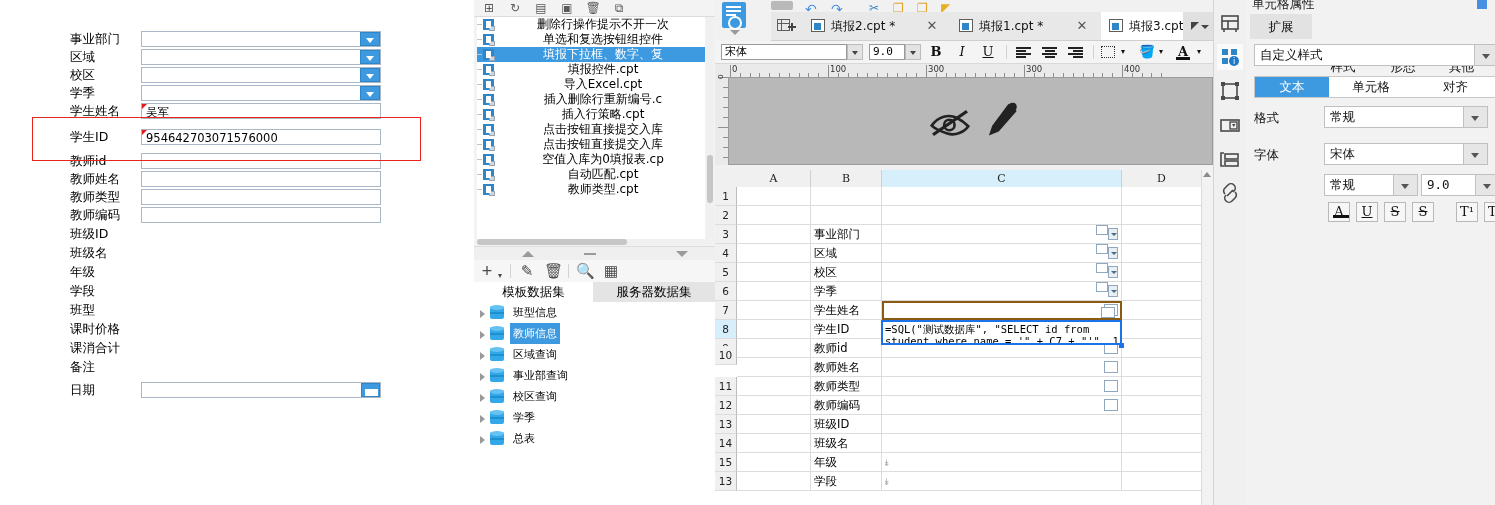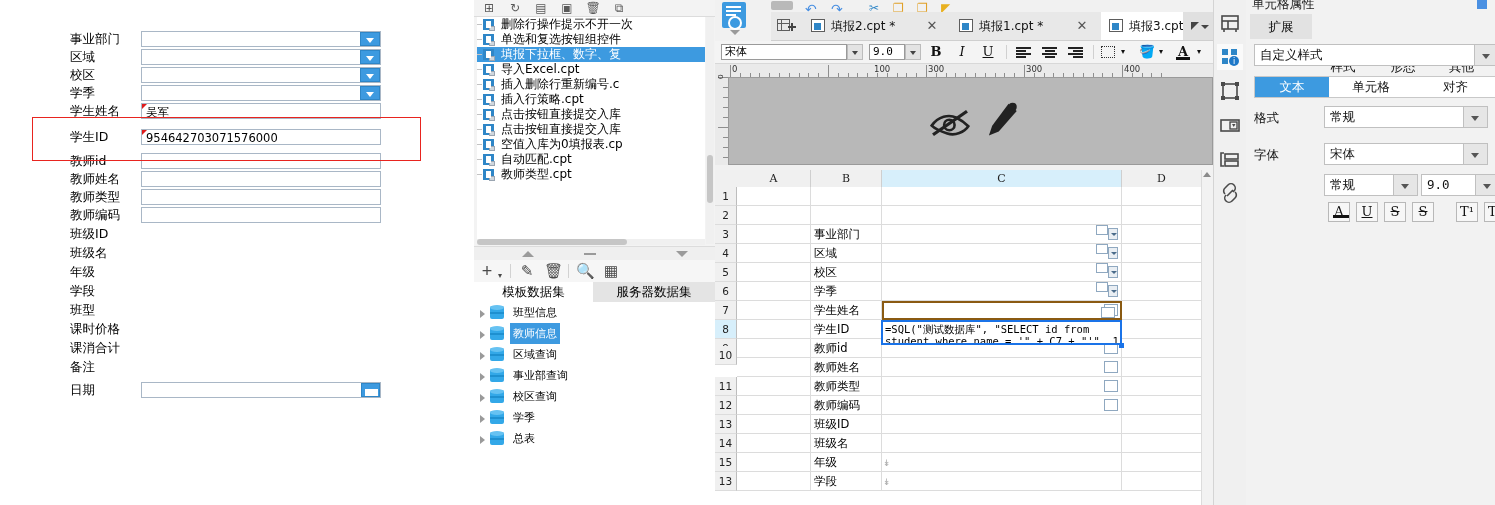--- a/index.html
+++ b/index.html
@@ -28,21 +28,21 @@
   .cal-glyph{position:absolute;left:3px;top:2px;width:13px;height:10px;background:#fff;}
   .cal-glyph:before{content:"";position:absolute;left:0;top:0;width:13px;height:3px;background:#3d9ae0;}
   .red-corner{position:absolute;left:0px;top:0px;width:0;height:0;
      border-left:5px solid #e01b1b;border-bottom:5px solid transparent;}
   #red-highlight{left:32px;top:117px;width:389px;height:44px;border:1.5px solid #e8241f;box-sizing:border-box;background:transparent;}
 
   
   #mid-panel{left:474px;top:0;width:241px;height:505px;background:#f3f3f3;border-right:1px solid #c8c8c8;}
   #mid-toolbar{left:0;top:0;width:241px;height:16px;background:#f3f3f3;border-bottom:1px solid #dcdcdc;}
   .mt-ico{position:absolute;top:1px;width:22px;height:14px;color:#5a5a5a;font-size:12px;text-align:center;line-height:14px;}
-  #file-list{left:3px;top:17px;width:228px;height:227px;background:#fff;overflow:hidden;}
+  #file-list{left:3px;top:17px;width:228px;height:227px;background:#fff;overflow:hidden;text-align:center;}
   .file-row{position:relative;height:15px;line-height:15px;white-space:nowrap;padding-left:24px;
      font-family:"DejaVu Sans",sans-serif;font-size:12px;color:#000;overflow:hidden;}
   .file-row.sel{background:#3d9ae0;color:#fff;}
   .f-ico{position:absolute;left:6px;top:2px;width:11px;height:11px;background:#2e86c7;}
   .f-ico:after{content:"";position:absolute;left:3px;top:2px;width:5px;height:7px;background:#fff;}
   .f-ico:before{content:"";position:absolute;left:6px;top:7px;width:6px;height:5px;background:#cfd6dd;border:1px solid #9aa5b1;box-sizing:border-box;}
   .tree-stub{position:absolute;left:0px;top:7px;width:5px;height:1px;background:#c3c3c3;}
   #fl-vscroll{left:232px;top:17px;width:8px;height:227px;background:#f0f0f0;}
   #fl-vthumb{position:absolute;left:1px;top:138px;width:6px;height:48px;background:#c6c6c6;border-radius:3px;}
   #fl-hscroll{left:3px;top:239px;width:228px;height:6px;background:#f0f0f0;}
@@ -272,20 +272,21 @@
     <div class="mt-ico" style="left:56px">▤</div>
     <div class="mt-ico" style="left:82px">▣</div>
     <div class="mt-ico" style="left:108px">🗑</div>
     <div class="mt-ico" style="left:134px">⧉</div>
   </div>
 
   <div class="abs" id="file-list">
       <div class="file-row"><div class="tree-stub"></div><div class="f-ico"></div><span>删除行操作提示不开一次</span></div>
       <div class="file-row"><div class="tree-stub"></div><div class="f-ico"></div><span>单选和复选按钮组控件</span></div>
       <div class="file-row sel"><div class="tree-stub"></div><div class="f-ico"></div><span>填报下拉框、数字、复</span></div>
+      <div class="file-row"><div class="tree-stub"></div><div class="f-ico"></div><span>填报控件.cpt</span></div>
       <div class="file-row"><div class="tree-stub"></div><div class="f-ico"></div><span>导入Excel.cpt</span></div>
       <div class="file-row"><div class="tree-stub"></div><div class="f-ico"></div><span>插入删除行重新编号.c</span></div>
       <div class="file-row"><div class="tree-stub"></div><div class="f-ico"></div><span>插入行策略.cpt</span></div>
       <div class="file-row"><div class="tree-stub"></div><div class="f-ico"></div><span>点击按钮直接提交入库</span></div>
       <div class="file-row"><div class="tree-stub"></div><div class="f-ico"></div><span>点击按钮直接提交入库</span></div>
       <div class="file-row"><div class="tree-stub"></div><div class="f-ico"></div><span>空值入库为0填报表.cp</span></div>
       <div class="file-row"><div class="tree-stub"></div><div class="f-ico"></div><span>自动匹配.cpt</span></div>
       <div class="file-row"><div class="tree-stub"></div><div class="f-ico"></div><span>教师类型.cpt</span></div>
     </div>
   <div class="abs" id="fl-vscroll">
@@ -464,21 +465,21 @@
       <div class="rt" style="left: 367.8px; height: 4px;"></div>
       <div class="rt" style="left: 377.6px; height: 4px;"></div>
       <div class="rt" style="left: 387.4px; height: 4px;"></div>
       <div class="rt" style="left: 397.2px; height: 4px;"></div>
       <div class="rt" style="left: 407px; height: 12px;"></div>
       <div class="rt" style="left: 416.8px; height: 4px;"></div>
       <div class="rt" style="left: 426.6px; height: 4px;"></div>
       <div class="rt" style="left: 436.4px; height: 4px;"></div>
       <div class="rt" style="left: 446.2px; height: 4px;"></div>
       <div class="rnum" style="left: 17px;">0</div>
-      <div class="rnum" style="left: 115px; padding-left: 44px;">100</div>
+      <div class="rnum" style="left: 115px;">100</div>
       <div class="rnum" style="left: 213px;">300</div>
       <div class="rnum" style="left: 311px;">300</div>
       <div class="rnum" style="left: 409px;">400</div>
     </div>
   <div class="abs" id="ruler-v">
       <div class="rtv" style="top: 0px; width: 10px;"></div>
       <div class="rtv" style="top: 10px; width: 5px;"></div>
       <div class="rtv" style="top: 20px; width: 5px;"></div>
       <div class="rtv" style="top: 30px; width: 5px;"></div>
       <div class="rtv" style="top: 40px; width: 5px;"></div>

